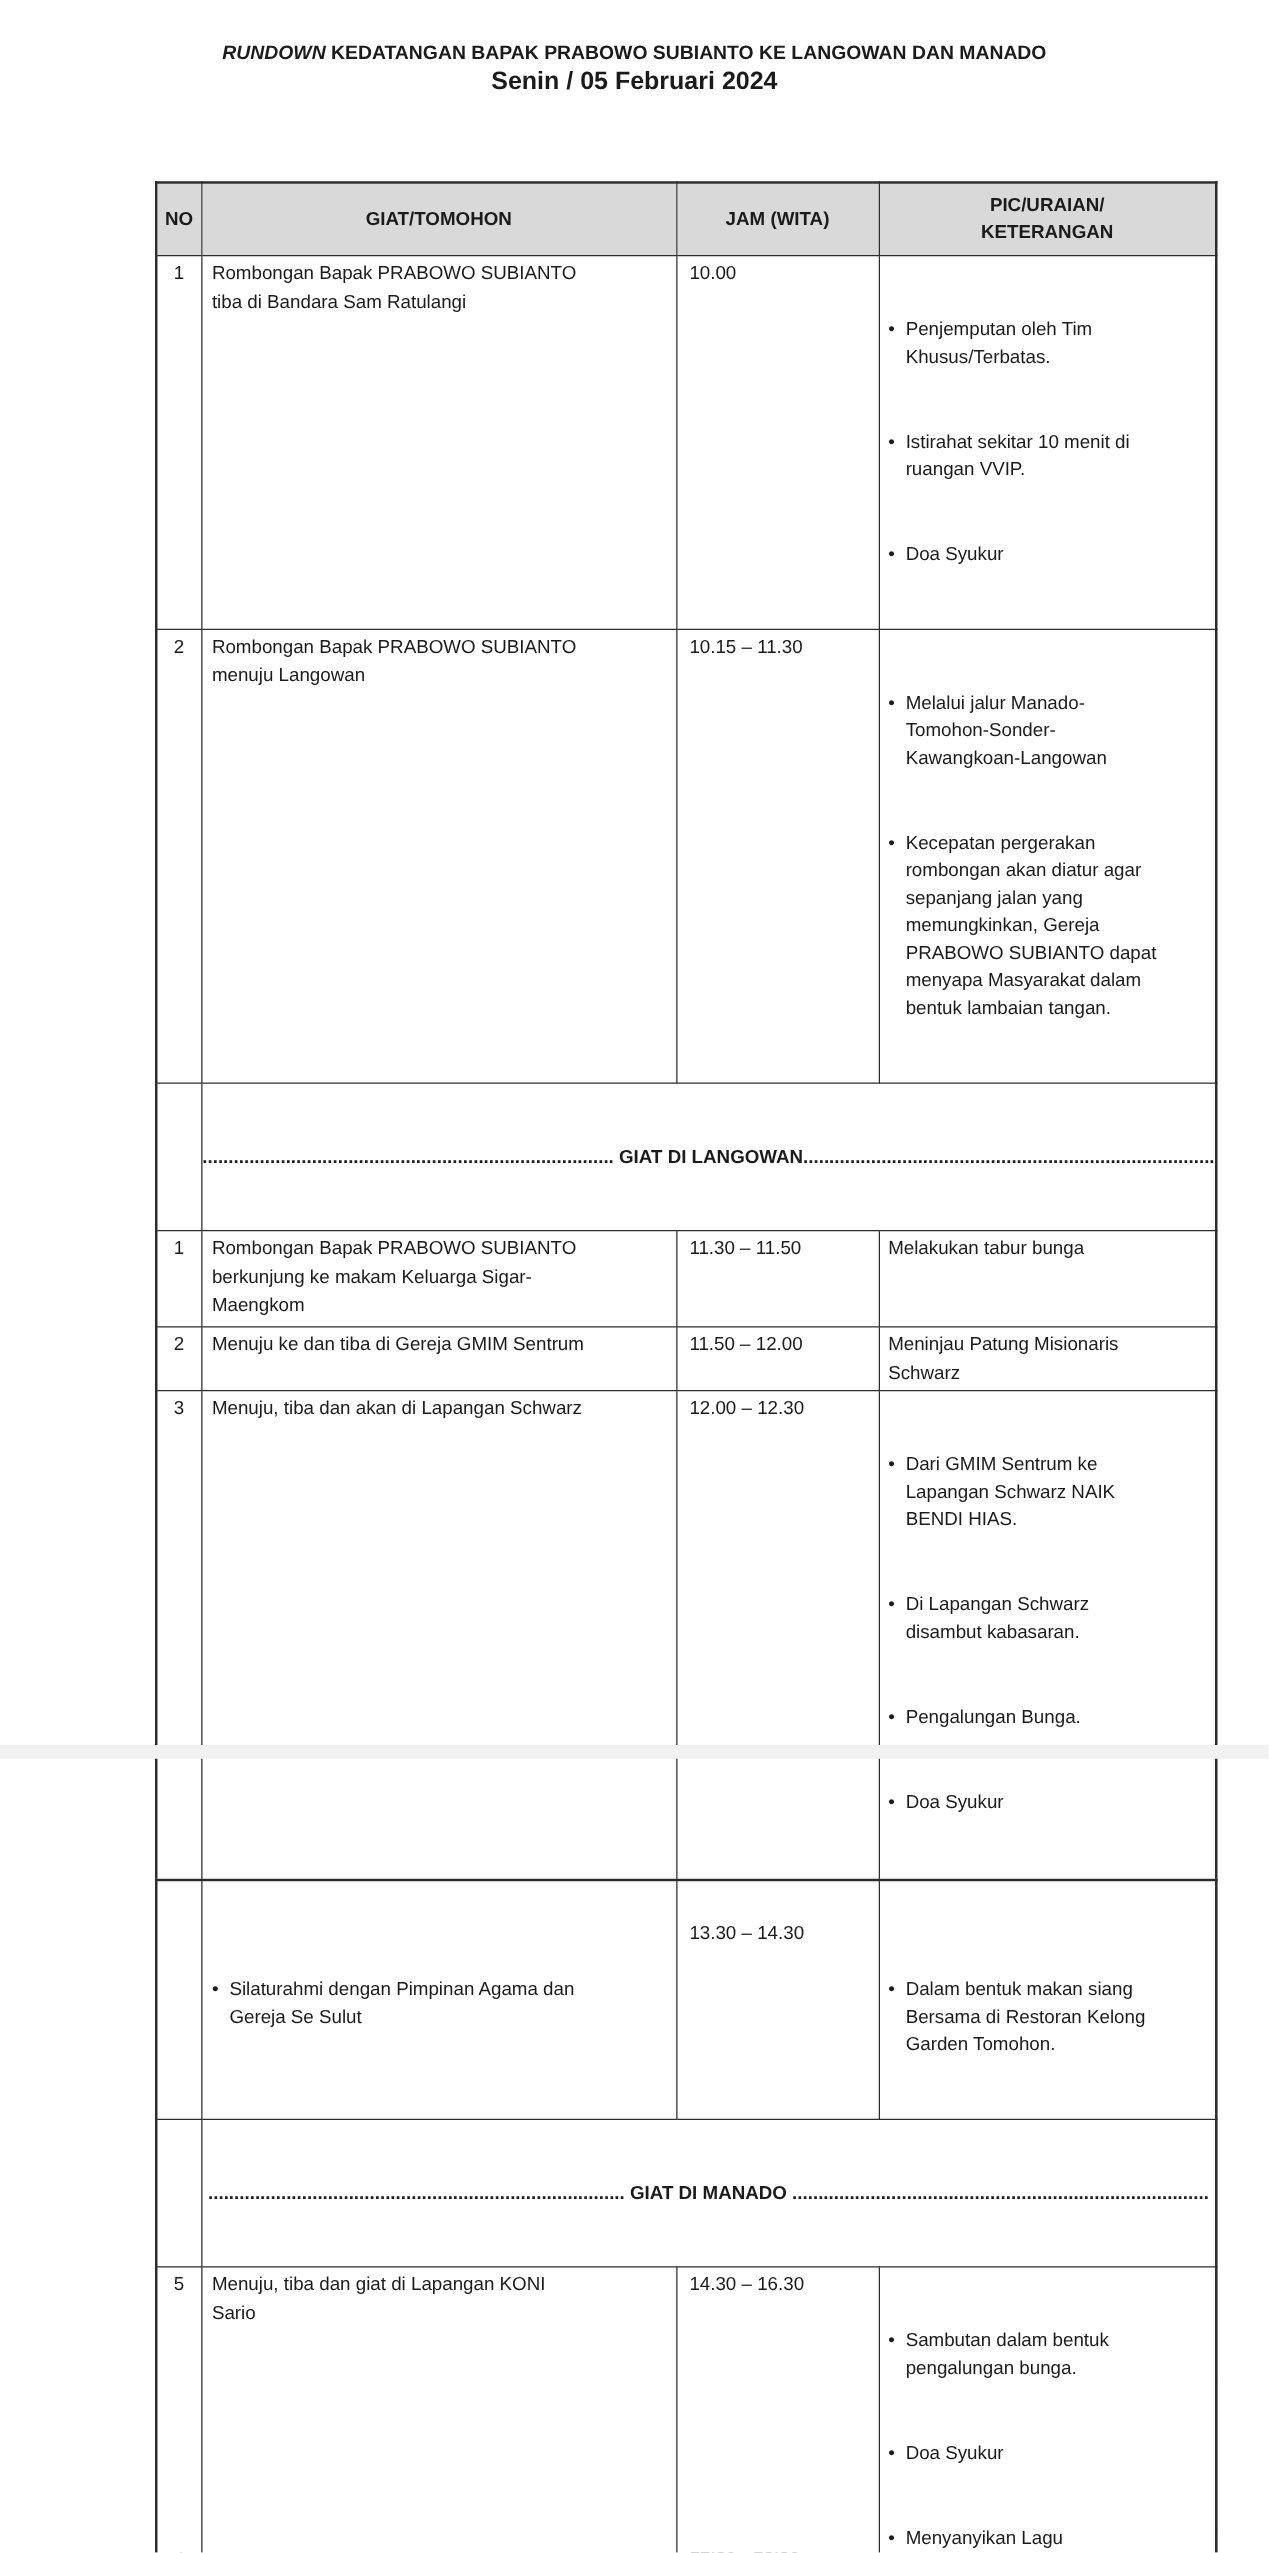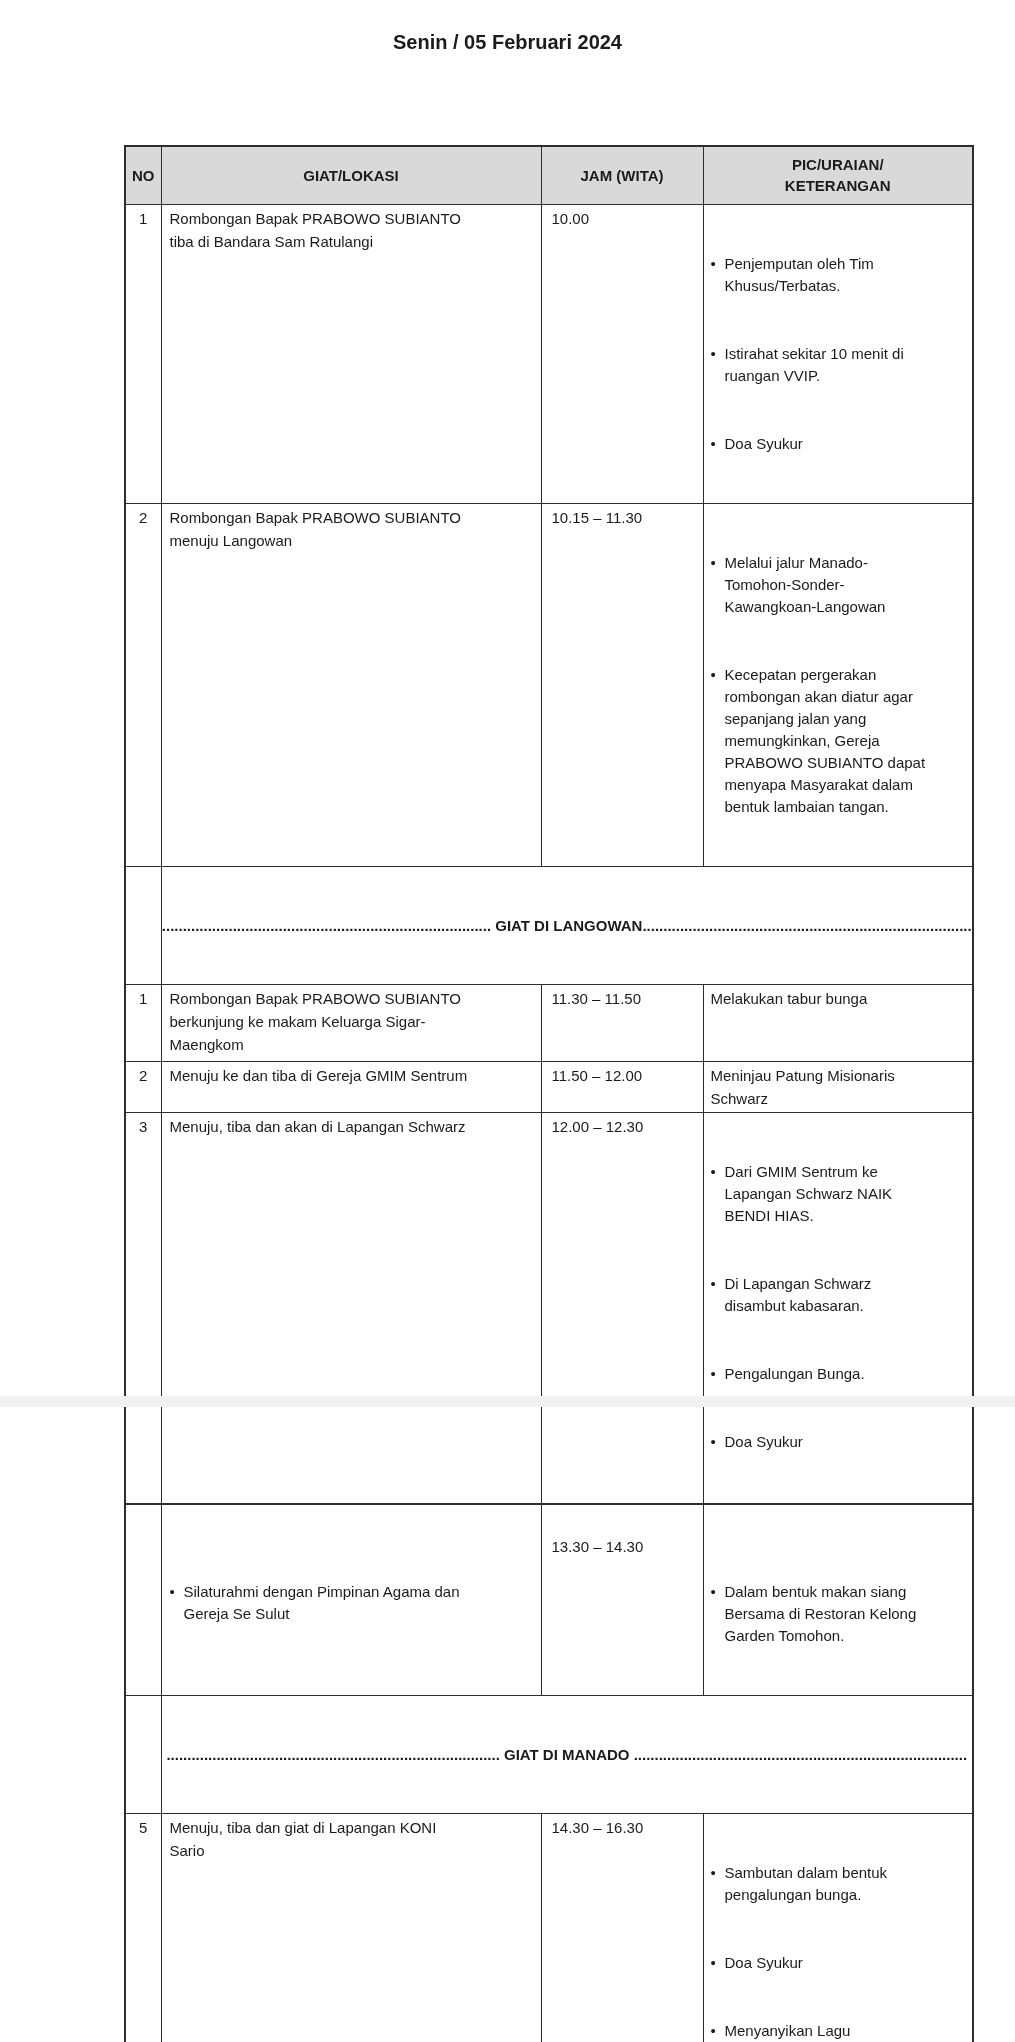--- a/index.html
+++ b/index.html
@@ -32,34 +32,35 @@
   .divflex{display:flex;justify-content:center;overflow:hidden;white-space:nowrap;
            height:25px;line-height:25px;font-weight:bold;font-size:15px;}
   tr.padtop td{padding-top:30px;}
 </style>
 </head>
 <body>
 
 <div class="sheet">
 
   <div class="titleblock">
+    <div><span class="it">RUNDOWN</span> <span>KEDATANGAN BAPAK PRABOWO SUBIANTO KE LANGOWAN DAN MANADO</span></div>
     <div class="subtitle">Senin / 05 Februari 2024</div>
   </div>
 
   <table id="t1">
     <colgroup>
         <col style="width:36px">
         <col style="width:380px">
         <col style="width:162px">
         <col style="width:270px">
       </colgroup>
     <tbody>
         <tr style="height:58px">
       <th>NO</th>
-      <th>GIAT/LOKASI</th>
+      <th>GIAT/TOMOHON</th>
       <th>JAM (WITA)</th>
       <th>PIC/URAIAN/
 KETERANGAN</th>
     </tr>
 
     <tr style="height:124px">
       <td class="c-no">1</td>
       <td class="c-giat">Rombongan Bapak PRABOWO SUBIANTO
 tiba di Bandara Sam Ratulangi</td>
       <td class="c-jam">10.00</td>

